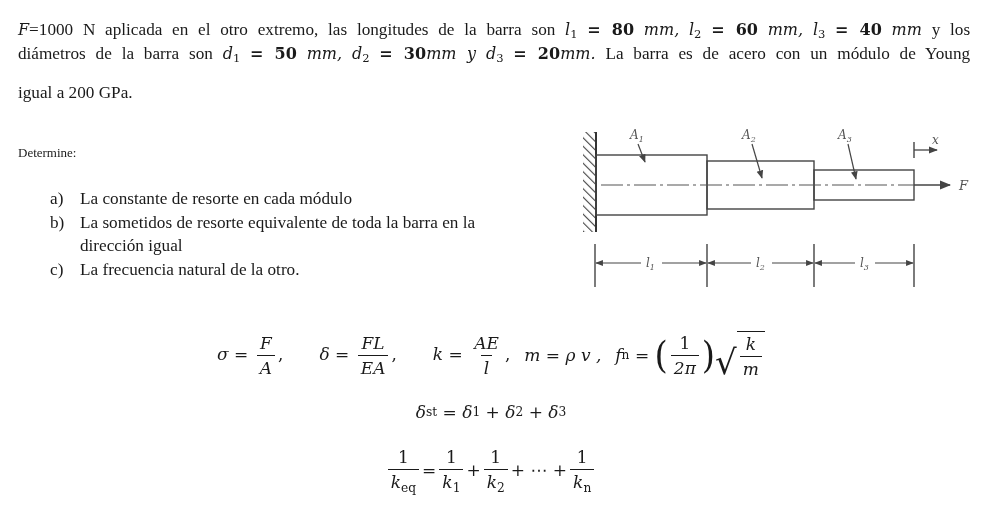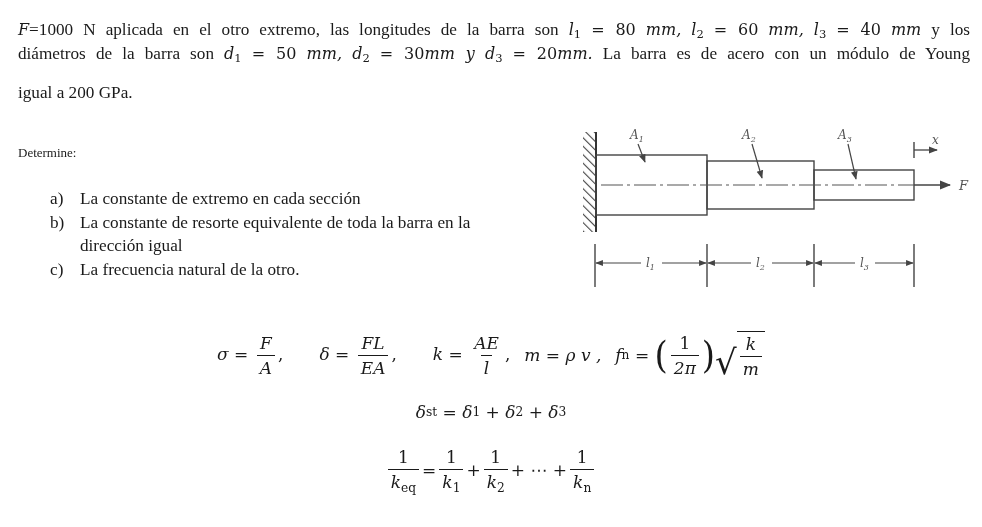--- a/index.html
+++ b/index.html
@@ -8,21 +8,21 @@
     font-family: "Liberation Serif", "DejaVu Serif", serif;
     color: #1a1a1a;
   }
   .para {
     position: absolute; left: 18px; top: 18px; width: 952px;
     font-size: 17.2px; line-height: 23.5px; text-align: justify;
   }
   .para .line { display: block; text-align-last: justify; white-space: nowrap; }
   .para .line.last { text-align-last: left; margin-top: 16px; }
   .m { font-style: italic; font-family: "DejaVu Serif", "Liberation Serif", serif; font-size: 16px; }
-  .mu { font-family: "DejaVu Serif", "Liberation Serif", serif; font-size: 16px; }
+  .mu { font-family: "DejaVu Serif", "Liberation Serif", serif; font-size: 16px; font-weight: bold; }
   sub { font-size: 0.72em; vertical-align: -0.3em; line-height: 0; font-style: normal; }
   .determine { position: absolute; left: 18px; top: 145px; font-size: 13px; }
   .list { position: absolute; left: 50px; top: 187px; font-size: 17.2px; line-height: 23.5px; }
   .list .item { position: relative; padding-left: 30px; width: 480px; }
   .list .item .lbl { position: absolute; left: 0; top: 0; }
   .diagram { position: absolute; left: 575px; top: 122px; width: 400px; height: 170px; }
 
   .formula-row { position: absolute; left: 0; width: 982px; display: flex; justify-content: center; align-items: center;
     font-family: "DejaVu Serif", "Liberation Serif", serif; font-size: 17px; font-style: italic; }
   .row1 { top: 320px; height: 70px; }
@@ -44,25 +44,25 @@
 <div class="para">
   <span class="line"><span class="m">F</span><span>=1000 N aplicada en el otro extremo, las longitudes de la barra son</span> <span class="m"><span>l</span><sub>1</sub></span> <span class="mu">= 80</span> <span class="m">mm,</span> <span class="m"><span>l</span><sub>2</sub></span> <span class="mu">= 60</span> <span class="m">mm,</span> <span class="m"><span>l</span><sub>3</sub></span> <span class="mu">= 40</span> <span class="m">mm</span> <span>y los</span></span>
   <span class="line"><span>diámetros de la barra son</span> <span class="m"><span>d</span><sub>1</sub></span> <span class="mu">= 50</span> <span class="m">mm,</span> <span class="m"><span>d</span><sub>2</sub></span> <span class="mu">= 30</span><span class="m">mm y</span> <span class="m"><span>d</span><sub>3</sub></span> <span class="mu">= 20</span><span class="m">mm.</span> <span>La barra es de acero con un módulo de Young</span></span>
   <span class="line last">igual a 200 GPa.</span>
 </div>
 
 <div class="determine">Determine:</div>
 <div class="list">
   <div class="item">
     <span class="lbl">a)</span>
-    <span>La constante de extremo en cada sección</span>
+    <span>La constante de resorte en cada módulo</span>
   </div>
   <div class="item">
     <span class="lbl">b)</span>
-    <span>La constante de resorte equivalente de toda la barra en la</span><br>
+    <span>La sometidos de resorte equivalente de toda la barra en la</span><br>
     <span>dirección igual</span>
   </div>
   <div class="item">
     <span class="lbl">c)</span>
     <span>La frecuencia natural de la otro.</span>
   </div>
 </div>
 
 <svg class="diagram" viewBox="0 0 400 170" width="400" height="170">
   <defs>

